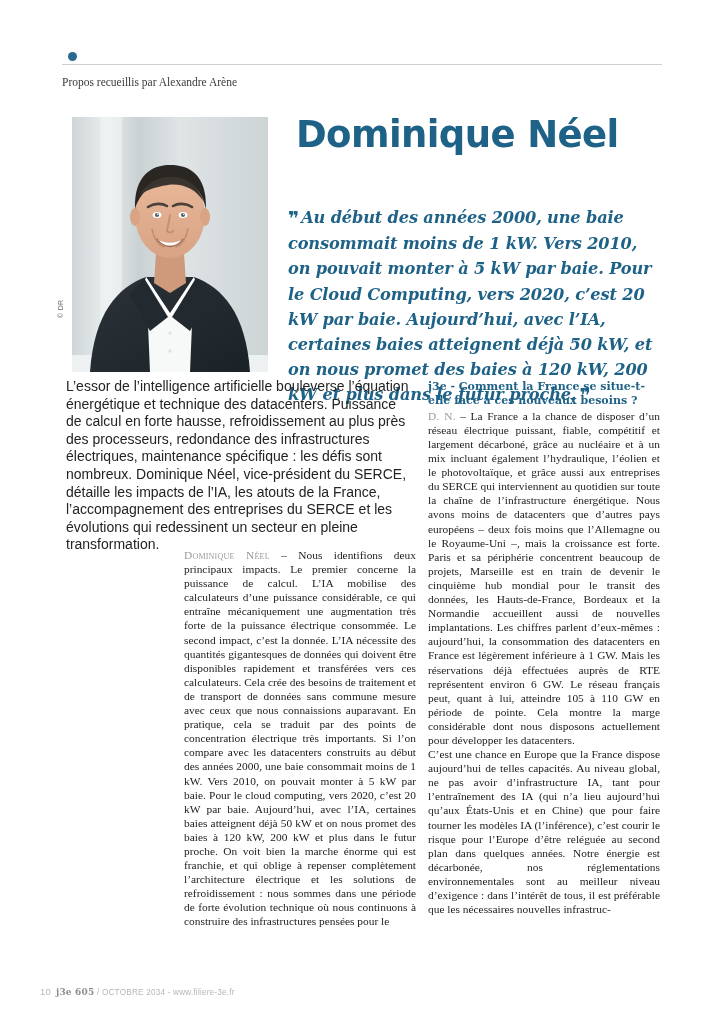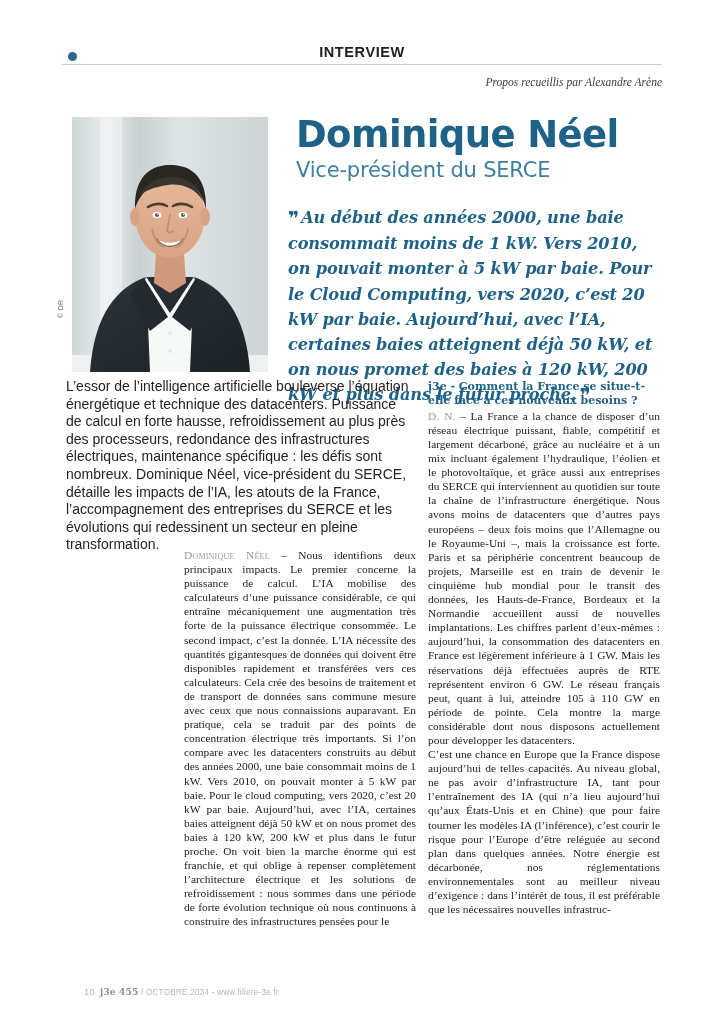--- a/index.html
+++ b/index.html
@@ -52,23 +52,22 @@
     font-weight: bold;
     font-size: 14.5px;
     letter-spacing: 0.6px;
     color: #222222;
   }
   .byline {
     position: absolute;
     left: 62px;
     top: 76px;
     width: 600px;
-    text-align: right;
+    text-align: left;
     font-family: "Liberation Serif", serif;
-    font-style: italic;
     font-size: 11.5px;
     color: #3b3b3b;
   }
 
   
   .portrait {
     position: absolute;
     left: 72px;
     top: 117px;
     width: 196px;
@@ -195,37 +194,36 @@
   .footer {
     position: absolute;
     left: 40px;
     top: 986px;
     font-family: "Liberation Sans", sans-serif;
     font-size: 8.2px;
     letter-spacing: 0.2px;
     color: #b6b6b6;
     white-space: nowrap;
   }
-  .footer .pagenum { font-size: 9.5px; margin-left: 44px; }
+  .footer .pagenum { font-size: 9.5px; }
   .footer .issue {
     font-family: "DejaVu Serif", serif;
     font-weight: bold;
     color: #8f8f8f;
     font-size: 9px;
   }
 </style>
 </head>
 <body>
 
 <div class="page">
 
   <div class="header">
     <div class="header-rule"></div>
     <div class="header-dot"></div>
-    <div class="header-title">INTERVIEW</div>
   </div>
   <div class="byline">Propos recueillis par Alexandre Arène</div>
 
   <div class="portrait">
     <svg width="196" height="255" viewBox="0 0 196 255">
       <defs>
         <linearGradient id="bgGrad" x1="0" y1="0" x2="1" y2="0">
           <stop offset="0%" stop-color="#cfd6d8"></stop>
           <stop offset="18%" stop-color="#e9edee"></stop>
           <stop offset="34%" stop-color="#c9d1d3"></stop>
@@ -285,36 +283,35 @@
       <path d="M85 122 C92 131 104 131 111 122 C104 127 92 127 85 122 Z" fill="#ffffff"></path>
       <path d="M85 122 C92 132 104 132 111 122" stroke="#9c6a52" stroke-width="1.3" fill="none" stroke-linecap="round"></path>
 
       <path d="M88 136 C93 139 103 139 108 136" stroke="#c49madd" stroke-width="0" fill="none"></path>
     </svg>
   </div>
   <div class="photo-credit">© DR</div>
 
   <div class="name-block">
     <div class="person-name">Dominique Néel</div>
-    <div class="person-role">Vice-président du SERCE</div>
   </div>
 
   <div class="pullquote">
     <span class="quote-open">❞</span><span>Au début des années 2000, une baie consommait moins de 1 kW. Vers 2010, on pouvait monter à 5 kW par baie. Pour le Cloud Computing, vers 2020, c’est 20 kW par baie. Aujourd’hui, avec l’IA, certaines baies atteignent déjà 50 kW, et on nous promet des baies à 120 kW, 200 kW et plus dans le futur proche.</span><span class="quote-close">❞</span>
   </div>
 
   <div class="intro">L’essor de l’intelligence artificielle bouleverse l’équation énergétique et technique des datacenters. Puissance de calcul en forte hausse, refroidissement au plus près des processeurs, redondance des infrastructures électriques, maintenance spécifique : les défis sont nombreux. Dominique Néel, vice-président du SERCE, détaille les impacts de l’IA, les atouts de la France, l’accompagnement des entreprises du SERCE et les évolutions qui redessinent un secteur en pleine transformation.</div>
 
   <div class="col col-mid">
     <p><span class="speaker">Dominique Néel</span><span> – </span><span>Nous identifions deux principaux impacts. Le premier concerne la puissance de calcul. L’IA mobilise des calculateurs d’une puissance considérable, ce qui entraîne mécaniquement une augmentation très forte de la puissance électrique consommée. Le second impact, c’est la donnée. L’IA nécessite des quantités gigantesques de données qui doivent être disponibles rapidement et transférées vers ces calculateurs. Cela crée des besoins de traitement et de transport de données sans commune mesure avec ceux que nous connaissions auparavant. En pratique, cela se traduit par des points de concentration électrique très importants. Si l’on compare avec les datacenters construits au début des années 2000, une baie consommait moins de 1 kW. Vers 2010, on pouvait monter à 5 kW par baie. Pour le cloud computing, vers 2020, c’est 20 kW par baie. Aujourd’hui, avec l’IA, certaines baies atteignent déjà 50 kW et on nous promet des baies à 120 kW, 200 kW et plus dans le futur proche. On voit bien la marche énorme qui est franchie, et qui oblige à repenser complètement l’architecture électrique et les solutions de refroidissement : nous sommes dans une période de forte évolution technique où nous continuons à construire des infrastructures pensées pour le</span></p>
   </div>
 
   <div class="col col-right">
     <p class="q q-spaced"><span>j3e - </span><span>Comment la France se situe-t-elle face à ces nouveaux besoins ?</span></p>
     <p><span class="speaker">D. N.</span><span> – </span><span>La France a la chance de disposer d’un réseau électrique puissant, fiable, compétitif et largement décarboné, grâce au nucléaire et à un mix incluant également l’hydraulique, l’éolien et le photovoltaïque, et grâce aussi aux entreprises du SERCE qui interviennent au quotidien sur toute la chaîne de l’infrastructure énergétique. Nous avons moins de datacenters que d’autres pays européens – deux fois moins que l’Allemagne ou le Royaume-Uni –, mais la croissance est forte. Paris et sa périphérie concentrent beaucoup de projets, Marseille est en train de devenir le cinquième hub mondial pour le transit des données, les Hauts-de-France, Bordeaux et la Normandie accueillent aussi de nouvelles implantations. Les chiffres parlent d’eux-mêmes : aujourd’hui, la consommation des datacenters en France est légèrement inférieure à 1 GW. Mais les réservations déjà effectuées auprès de RTE représentent environ 6 GW. Le réseau français peut, quant à lui, atteindre 105 à 110 GW en période de pointe. Cela montre la marge considérable dont nous disposons actuellement pour développer les datacenters.</span></p>
     <p>C’est une chance en Europe que la France dispose aujourd’hui de telles capacités. Au niveau global, ne pas avoir d’infrastructure IA, tant pour l’entraînement des IA (qui n’a lieu aujourd’hui qu’aux États-Unis et en Chine) que pour faire tourner les modèles IA (l’inférence), c’est courir le risque pour l’Europe d’être reléguée au second plan dans quelques années. Notre énergie est décarbonée, nos réglementations environnementales sont au meilleur niveau d’exigence : dans l’intérêt de tous, il est préférable que les nécessaires nouvelles infrastruc-</p>
   </div>
 
   <div class="footer">
-    <span class="pagenum">10</span>&nbsp;&nbsp;<span class="issue">j3e 455</span><span> / OCTOBRE 2034 - www.filiere-3e.fr</span>
+    <span class="pagenum">10</span>&nbsp;&nbsp;<span class="issue">j3e 605</span><span> / OCTOBRE 2034 - www.filiere-3e.fr</span>
   </div>
 
 </div>
 
 </body></html>

